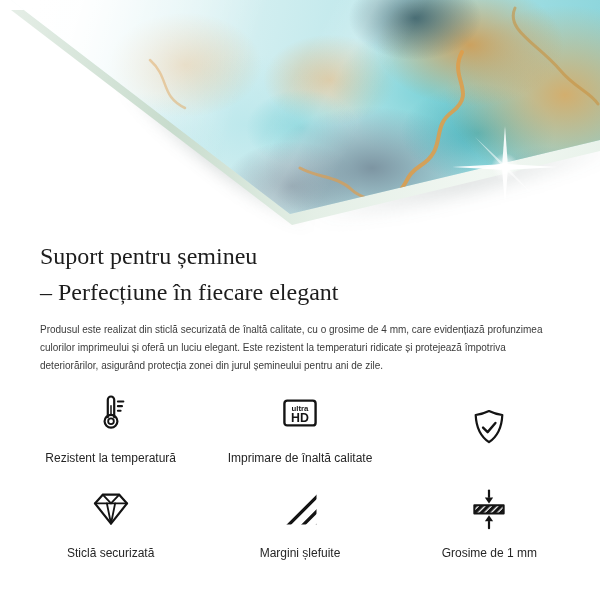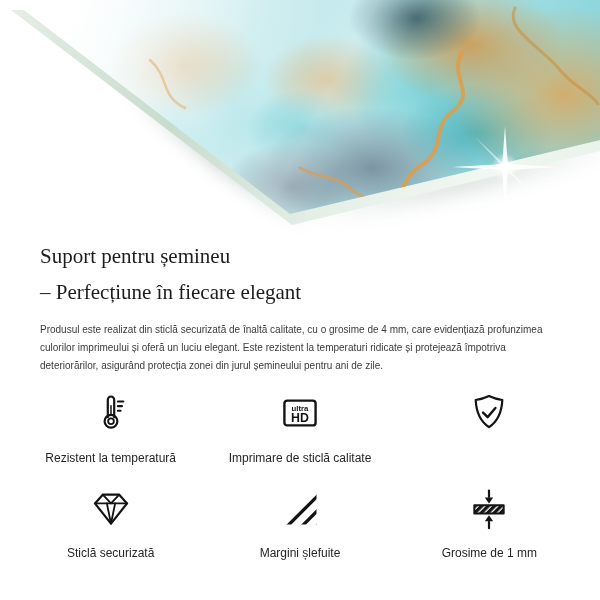--- a/index.html
+++ b/index.html
@@ -38,28 +38,28 @@
       radial-gradient(ellipse 130px 95px at 245px 125px, rgba(188,232,236,.95), rgba(188,232,236,0) 75%),
       radial-gradient(ellipse 120px 80px at 140px 150px, rgba(160,220,226,.8), rgba(160,220,226,0) 72%),
       linear-gradient(100deg,#f6fcfc 0%,#ddf2f3 30%,#c2e9ec 55%,#a2dfe3 78%,#86d3da 100%);
   }
   .veins { position:absolute; inset:0; }
   .sparkle { position:absolute; left:450px; top:112px; z-index:3; filter:blur(.4px); }
 
   
   .content { padding:0 40px; }
   h1 { font-family:"Liberation Serif","DejaVu Serif",serif; font-weight:400;
-       font-size:21px; line-height:36px; color:#1d1d1d; margin-top:0; }
+       font-size:24px; line-height:36px; color:#1d1d1d; margin-top:0; }
   h1 span { display:block; }
   .desc { margin-top:11px; font-size:10px; line-height:1.8; color:#3b3b3b; max-width:527px; }
 
   
   .features { margin:15px -24px 0; display:grid; grid-template-columns:repeat(3,1fr);
               row-gap:20px; }
-  .feature { display:flex; flex-direction:column; align-items:center; text-align:center; }
+  .feature { display:flex; flex-direction:column; align-items:center; text-align:center;justify-content:center; }
   .feature .ic { height:46px; display:flex; align-items:center; justify-content:center; }
   .feature .lbl { margin-top:15px; font-size:12px; color:#262626; }
   .feature svg { stroke:#141414; fill:none; stroke-width:2.4; stroke-linecap:round; stroke-linejoin:round; }
   .feature svg .fil { fill:#141414; stroke:none; }
   .feature svg text { fill:#141414; stroke:none; font-family:"Liberation Sans",sans-serif; font-weight:bold; }
 </style>
 </head>
 <body>
 
 <div class="hero">
@@ -115,21 +115,21 @@
     </div>
 
     <div class="feature">
       <div class="ic">
         <svg width="44" height="44" viewBox="0 0 48 48">
           <rect x="7" y="10.5" width="34" height="27" rx="3" stroke-width="2.6"></rect>
           <text x="24" y="21.5" font-size="8.5" text-anchor="middle">ultra</text>
           <text x="24" y="33.5" font-size="13.5" text-anchor="middle">HD</text>
         </svg>
       </div>
-      <span class="lbl">Imprimare de sticlă calitate</span>
+      <span class="lbl">Imprimare de înaltă calitate</span>
     </div>
 
     <div class="feature">
       <div class="ic">
         <svg width="44" height="44" viewBox="0 0 48 48">
           <path d="M24 5.5 C29 8 34 9.2 38.5 9.8 C38 22.5 33.5 33 24 39.5 C14.5 33 10 22.5 9.5 9.8 C14 9.2 19 8 24 5.5 Z"></path>
           <path d="M17.5 23.5 L22.5 28.5 L31 18.5" stroke-width="2.6"></path>
         </svg>
       </div>
     </div>

